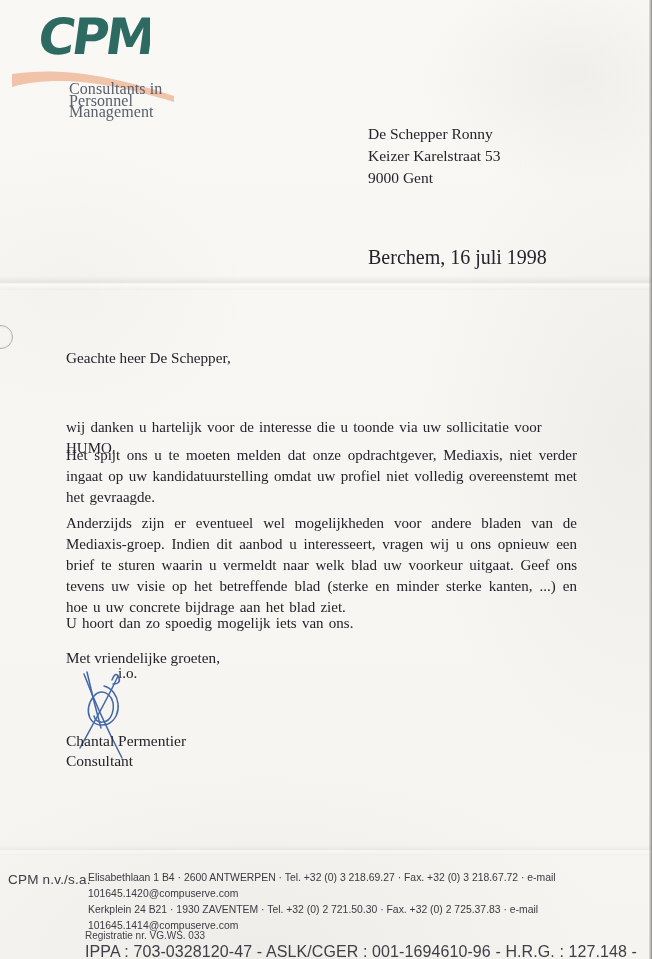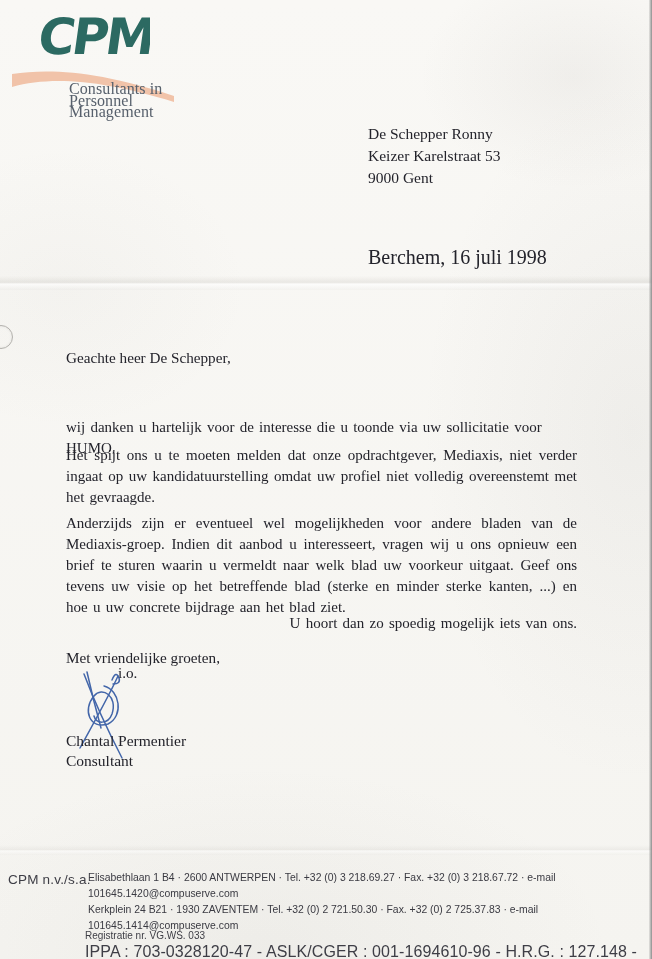--- a/index.html
+++ b/index.html
@@ -31,21 +31,21 @@
   
   .recipient{left:368px;top:123px;font-size:15.5px;line-height:22px;}
   .dateline{left:368px;top:246px;font-size:20px;}
   
   .salutation{left:66px;top:349px;font-size:15.2px;text-align:right;}
   .para{left:66px;width:511px;font-size:15px;line-height:21px;
     text-align:justify;word-spacing:1.5px;}
   .p1{top:402px;text-align:left;}
   .p2{top:430px;}
   .p3{top:498px;}
-  .p4{top:598px;text-align:right;}
+  .p4{top:598px;text-align:left;}
   
   .valediction{left:66px;top:649px;font-size:15.2px;}
   .io{left:118px;top:664px;font-size:15.2px;}
   .signature-svg{left:74px;top:668px;}
   .signer{left:66px;top:731px;font-size:15.5px;line-height:20px;}
   
   .footer-company{left:8px;top:872px;font-family:"Liberation Sans",sans-serif;
     font-size:13.5px;color:#3d3d45;letter-spacing:0.2px;}
   .footer-offices{left:88px;top:870px;width:562px;font-family:"Liberation Sans",sans-serif;
     font-size:10.4px;line-height:16px;color:#3a3a42;}

